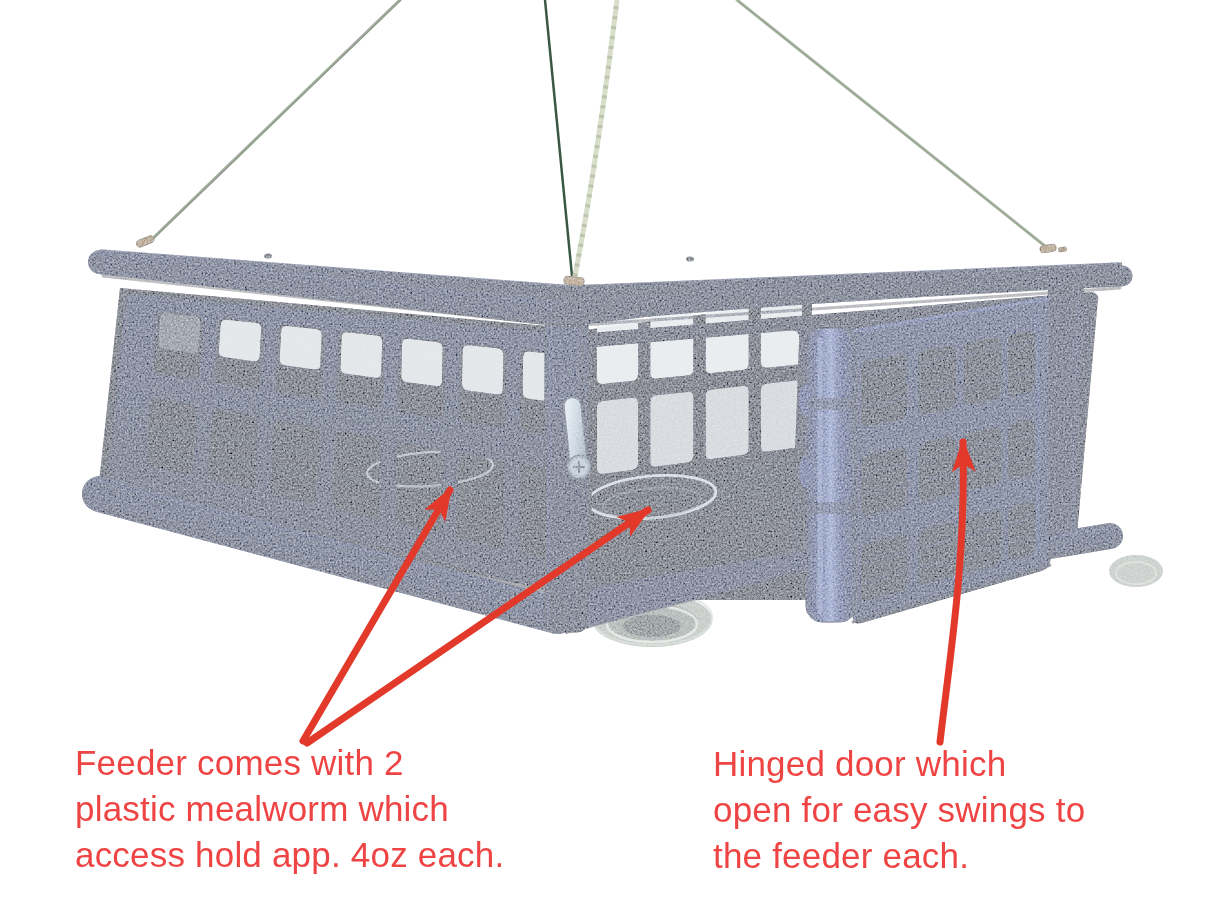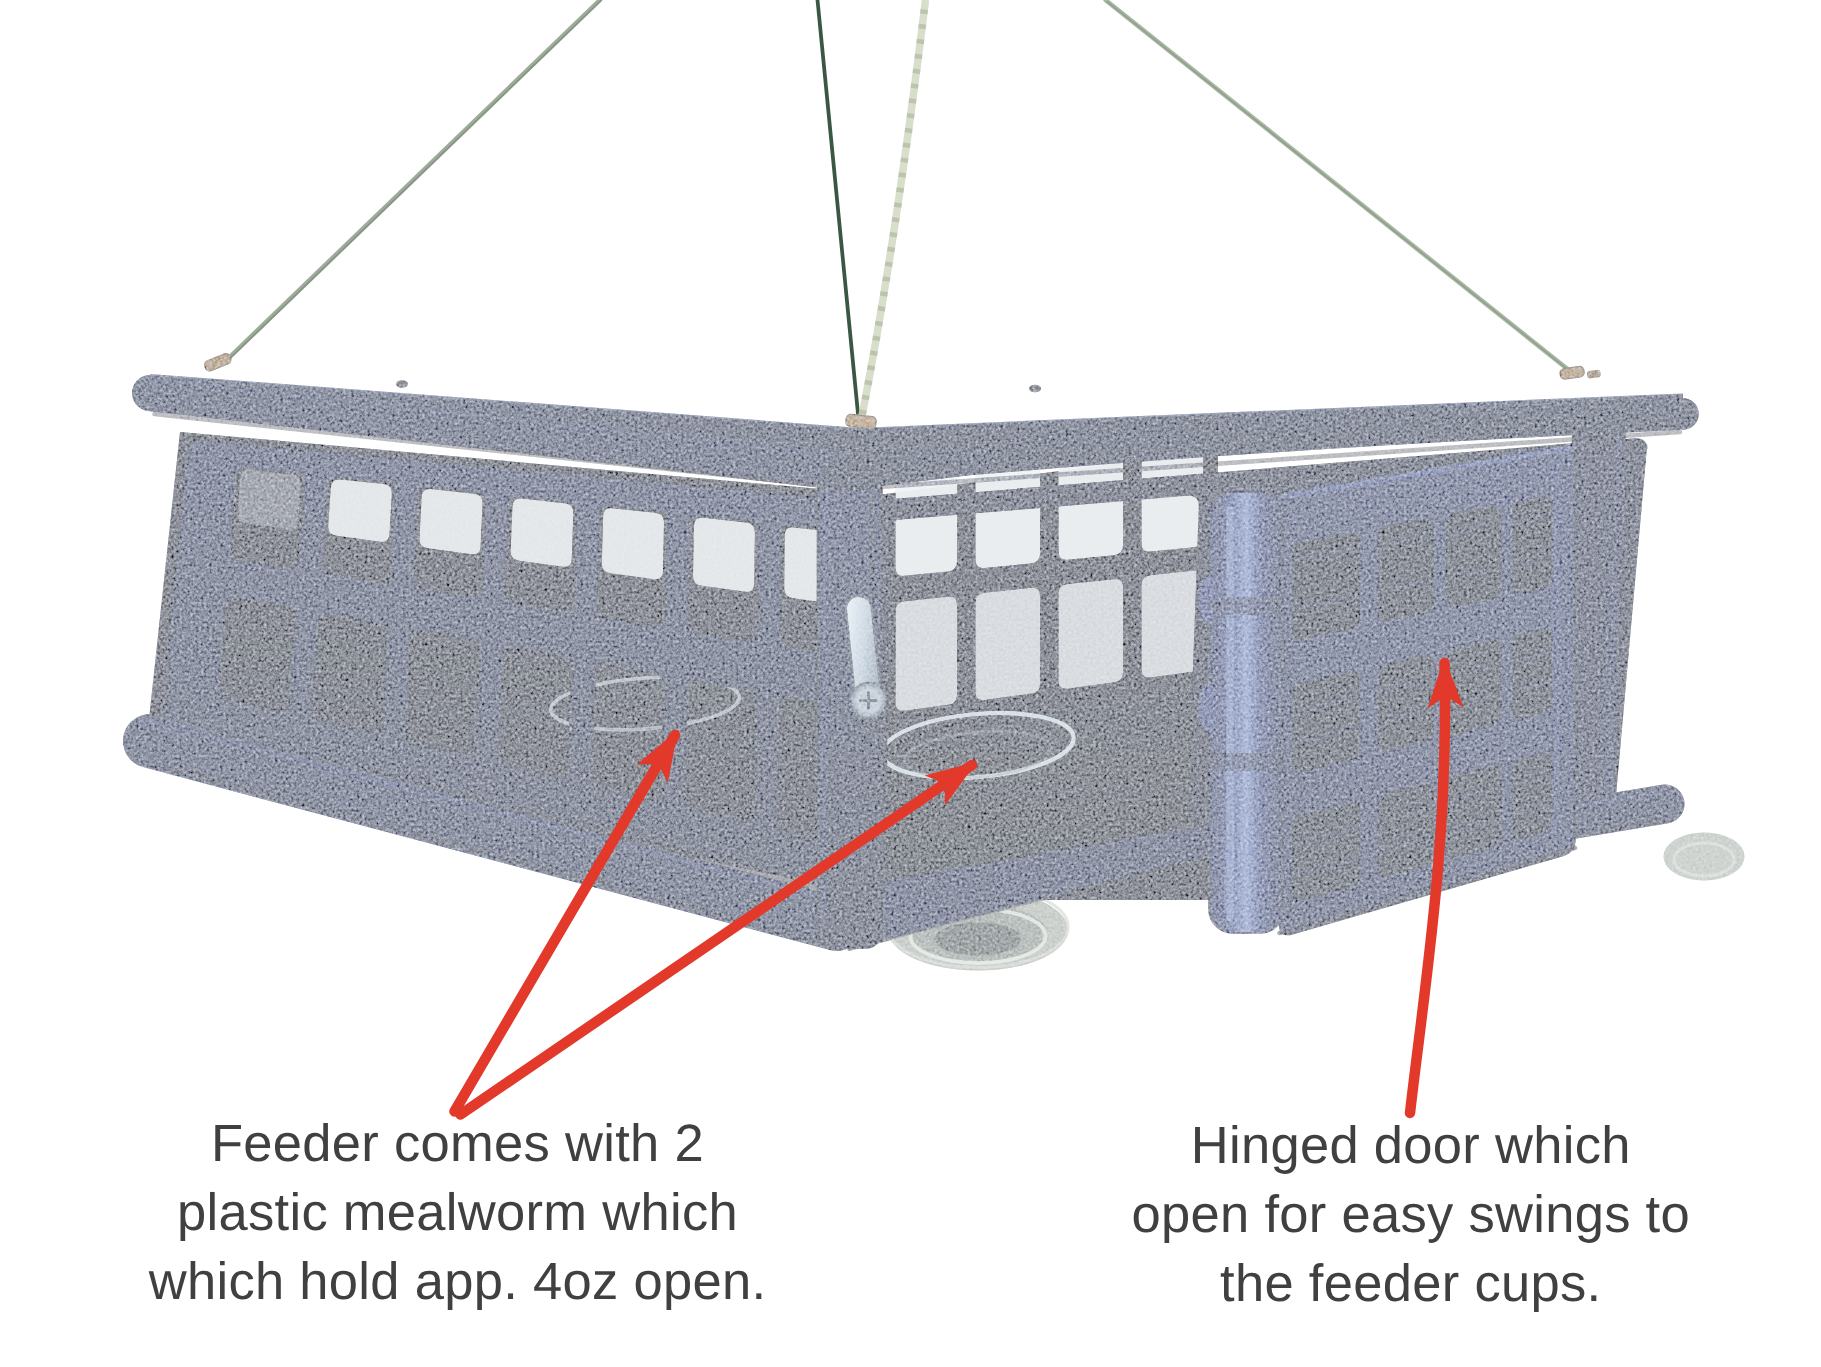--- a/index.html
+++ b/index.html
@@ -1,19 +1,19 @@
 <!DOCTYPE html>
 <html><head>
 <meta charset="utf-8">
 <style>
   html,body{margin:0;padding:0;background:#fff;}
   .page{position:relative;width:1214px;height:911px;background:#ffffff;overflow:hidden;
         font-family:"Liberation Sans",sans-serif;}
   .scene{position:absolute;left:0;top:0;width:1214px;height:911px;}
-  .ann{position:absolute;text-align:center;color:#404040;font-size:35px;line-height:46px;
+  .ann{position:absolute;text-align:left;color:#ef4444;font-size:35px;line-height:46px;
        letter-spacing:.2px;font-weight:400;}
   .ann span{display:block;}
   .ann-left{left:75px;top:740px;width:460px;}
   .ann-right{left:713px;top:741px;width:455px;}
 </style>
 </head>
 <body>
 
 <div class="page">
 
@@ -189,21 +189,21 @@
       <g>
         <path d="M303,741 L450,490" stroke="#e2392b" stroke-width="7" fill="none" stroke-linecap="round" marker-end="url(#ah)"></path>
         <path d="M307,743 L648,510" stroke="#e2392b" stroke-width="7" fill="none" stroke-linecap="round" marker-end="url(#ah)"></path>
         <path d="M940,742 C950,655 966,560 963,442" stroke="#e2392b" stroke-width="7" fill="none" stroke-linecap="round" marker-end="url(#ah)"></path>
       </g>
     </svg>
 
   <div class="ann ann-left">
     <span>Feeder comes with 2</span>
     <span>plastic mealworm which</span>
-    <span>which hold app. 4oz open.</span>
+    <span>access hold app. 4oz each.</span>
   </div>
 
   <div class="ann ann-right">
     <span>Hinged door which</span>
     <span>open for easy swings to</span>
-    <span>the feeder cups.</span>
+    <span>the feeder each.</span>
   </div>
 </div>
 
 </body></html>

